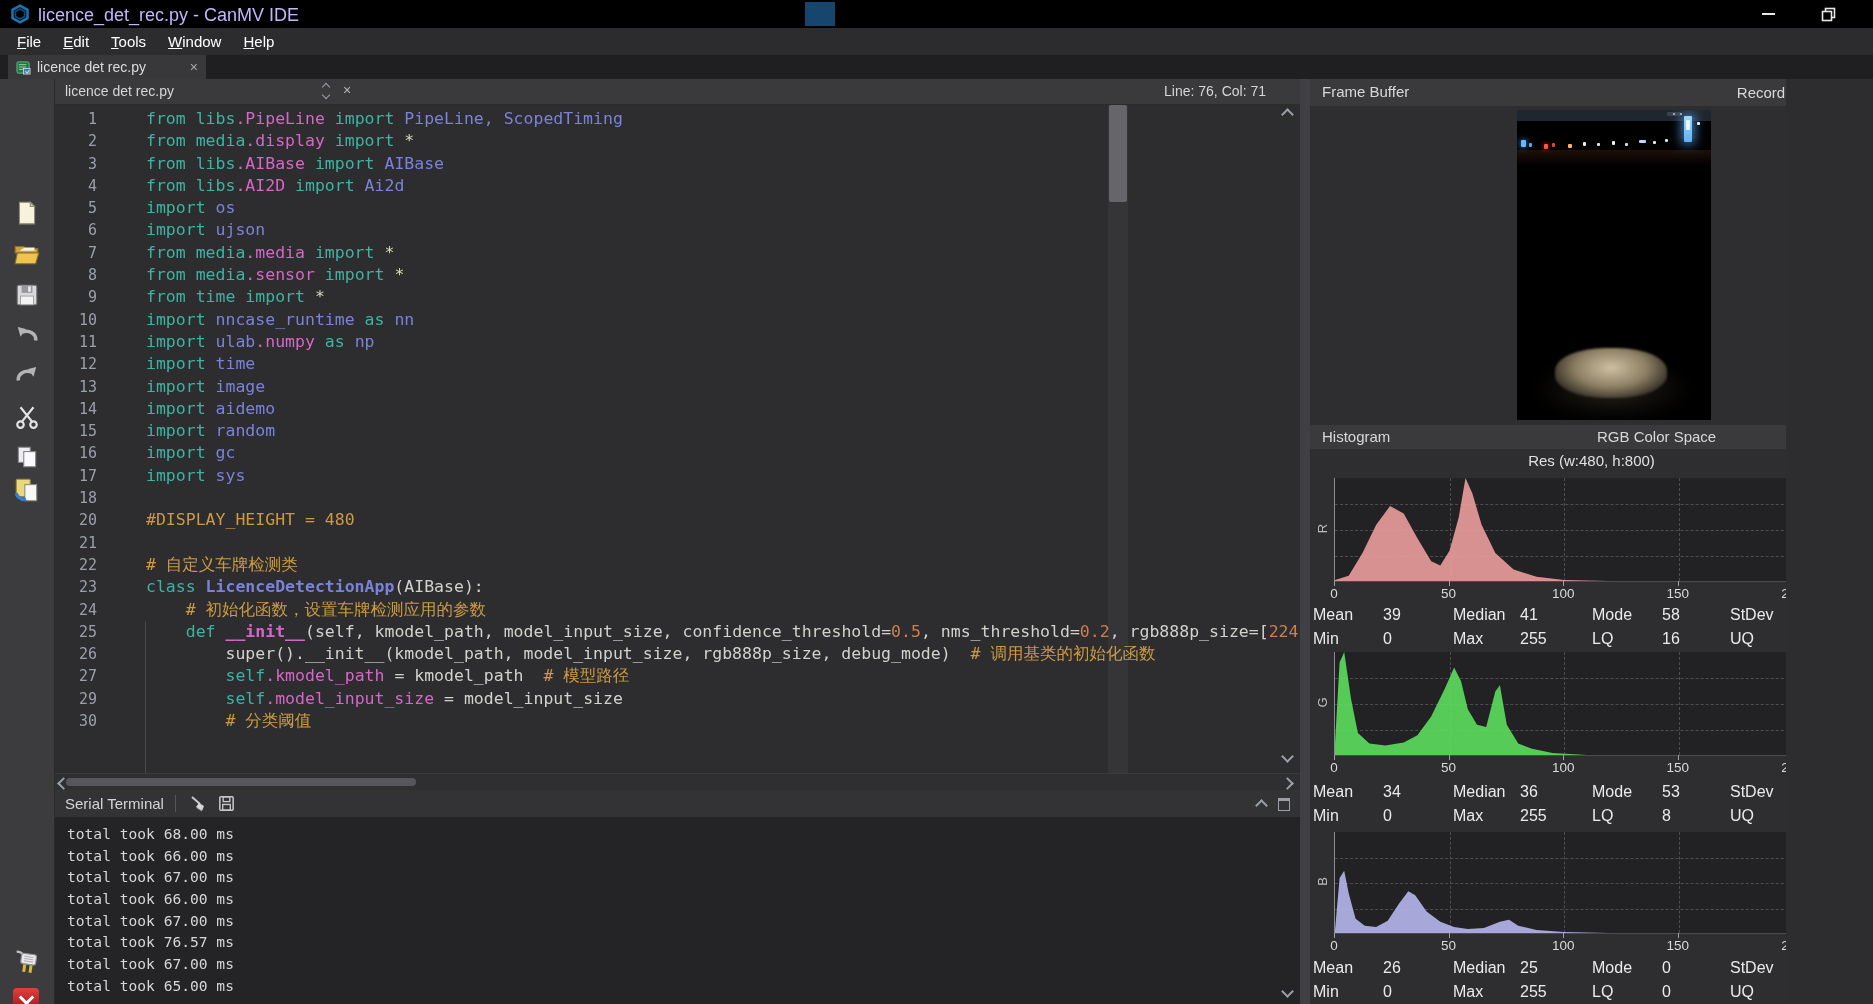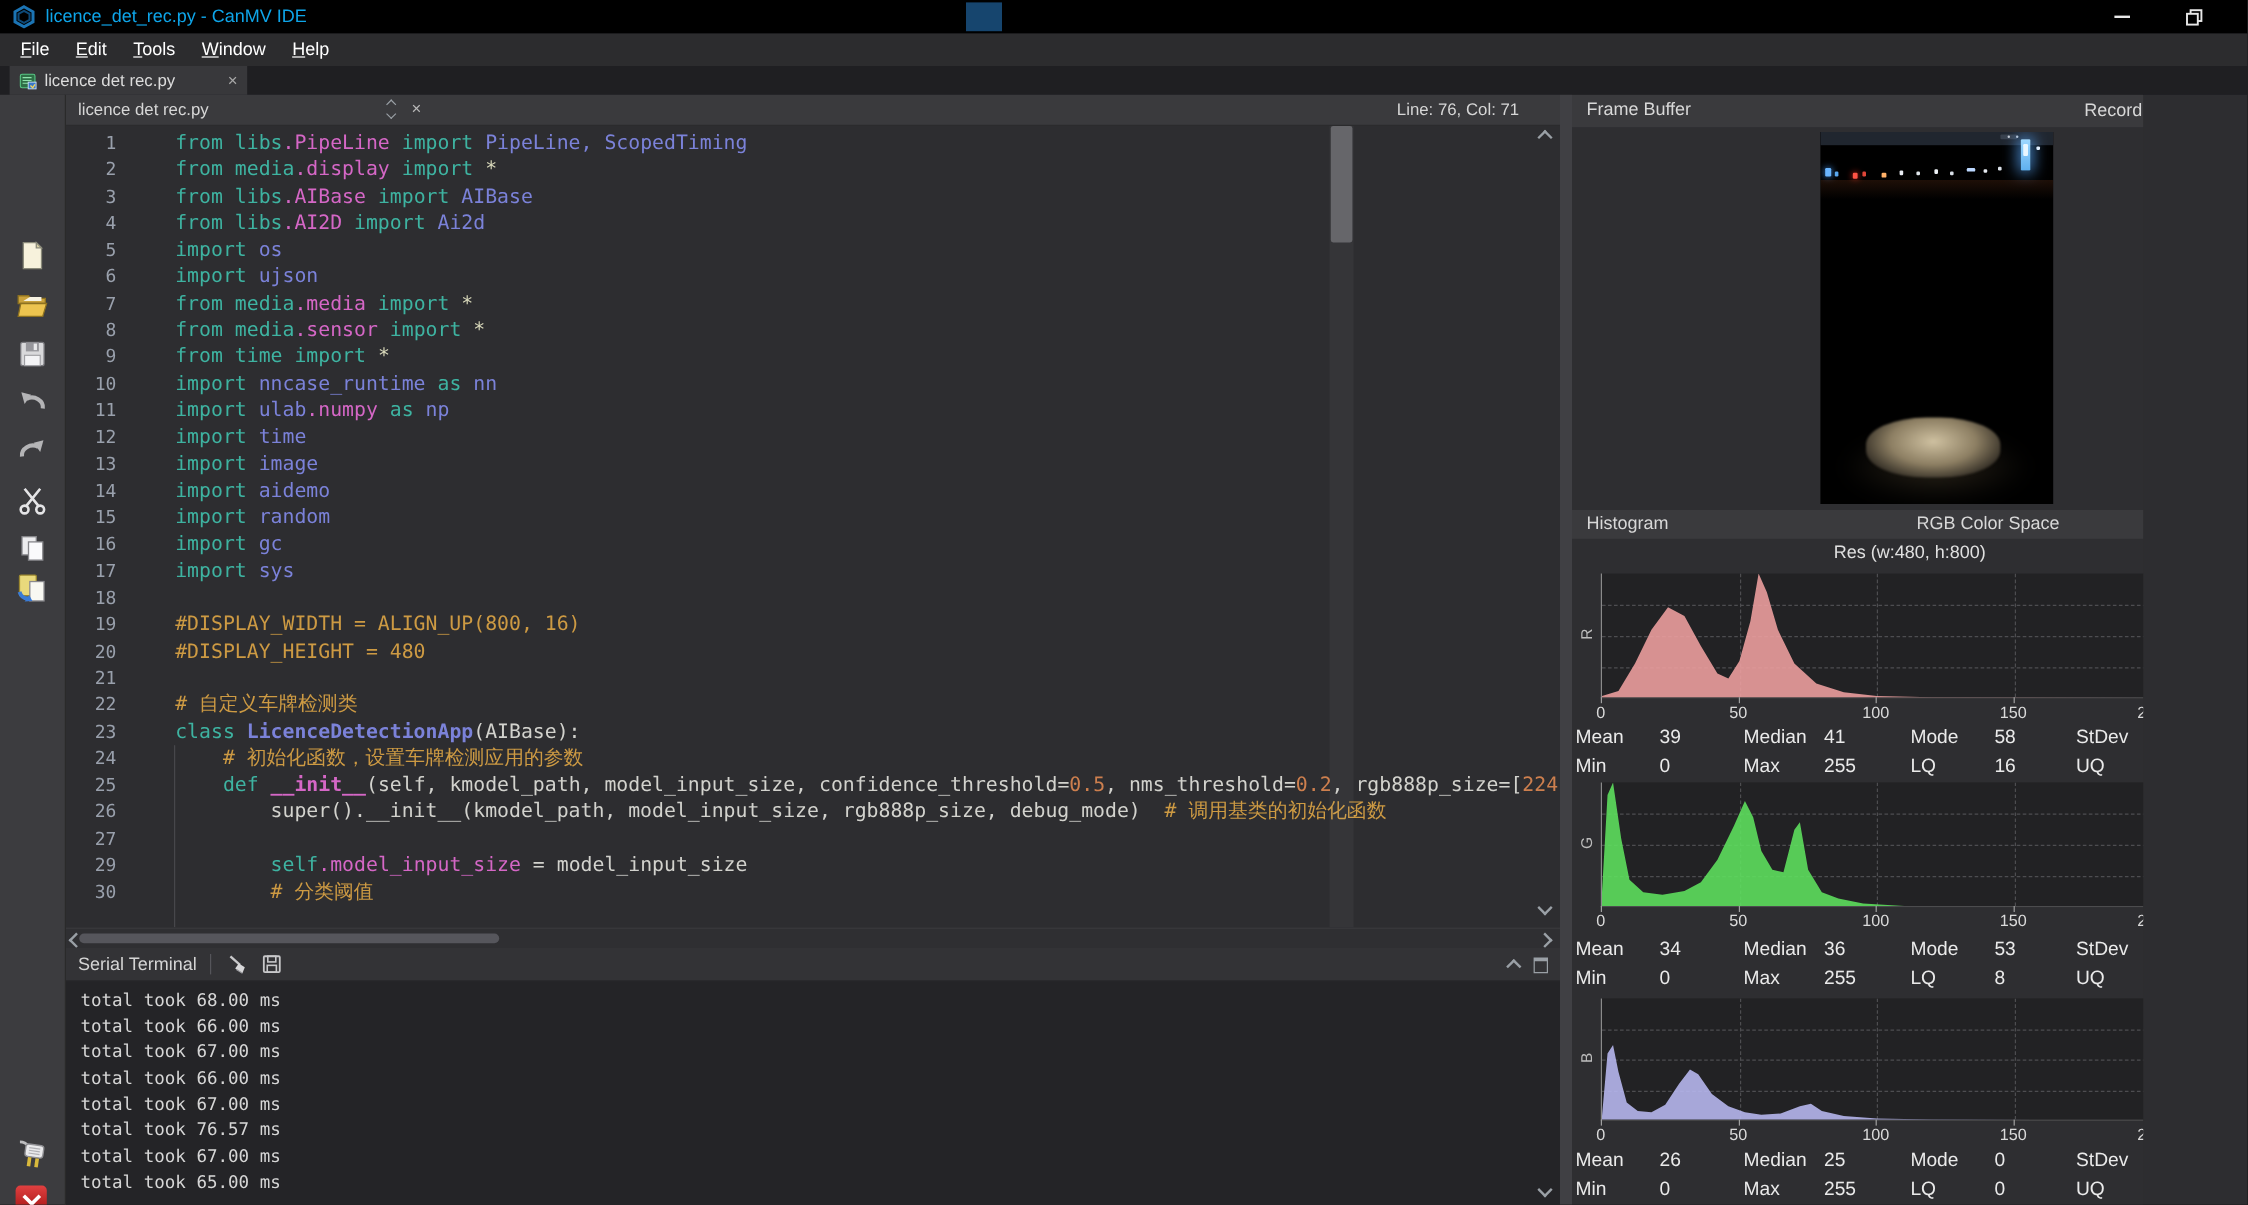--- a/index.html
+++ b/index.html
@@ -1,20 +1,20 @@
 <!DOCTYPE html>
 <html><head>
 <meta charset="utf-8">
 <style>
   html,body{margin:0;padding:0;background:#1a1a1a;}
   #app{position:relative;width:1873px;height:1004px;background:#2d2d30;overflow:hidden;
        font-family:"Liberation Sans",sans-serif;color:#ddd;-webkit-font-smoothing:antialiased;}
   
   #titlebar{position:absolute;left:0;top:0;width:1873px;height:28px;background:#000;}
-  #titlebar .title{position:absolute;left:38px;top:5px;font-size:15px;color:#0ea5e9;}
+  #titlebar .title{position:absolute;left:38px;top:5px;font-size:18px;color:#c4b5fd;}
   #tb-logo{position:absolute;left:10px;top:4px;}
   #tb-indicator{position:absolute;left:805px;top:2px;width:30px;height:24px;background:#16456e;}
   .winbtn{position:absolute;top:0;width:46px;height:28px;display:flex;align-items:center;justify-content:center;}
   
   #menubar{position:absolute;left:0;top:28px;width:1873px;height:27px;background:#2c2c2e;display:flex;align-items:center;padding-left:6px;box-sizing:border-box;}
   .menu-item{padding:0 11px;font-size:15px;color:#ffffff;}
   .menu-item u{text-decoration:underline;}
   
   #tabbar{position:absolute;left:0;top:55px;width:1873px;height:24px;background:#1f1f22;}
   #doc-tab{position:absolute;left:8px;top:0;height:24px;width:198px;background:#38383b;display:flex;align-items:center;padding:0 8px;box-sizing:border-box;}
@@ -228,29 +228,28 @@
         <div class="code-line"><span class="ln">9</span><span class="ct"><span class="s-kw">from </span><span class="s-kw">time</span><span class="s-kw"> import </span><span class="s-star">*</span></span></div>
         <div class="code-line"><span class="ln">10</span><span class="ct"><span class="s-kw">import </span><span class="s-name">nncase_runtime</span><span class="s-kw"> as </span><span class="s-name">nn</span></span></div>
         <div class="code-line"><span class="ln">11</span><span class="ct"><span class="s-kw">import </span><span class="s-name">ulab</span><span class="s-attr">.numpy</span><span class="s-kw"> as </span><span class="s-name">np</span></span></div>
         <div class="code-line"><span class="ln">12</span><span class="ct"><span class="s-kw">import </span><span class="s-name">time</span></span></div>
         <div class="code-line"><span class="ln">13</span><span class="ct"><span class="s-kw">import </span><span class="s-name">image</span></span></div>
         <div class="code-line"><span class="ln">14</span><span class="ct"><span class="s-kw">import </span><span class="s-name">aidemo</span></span></div>
         <div class="code-line"><span class="ln">15</span><span class="ct"><span class="s-kw">import </span><span class="s-name">random</span></span></div>
         <div class="code-line"><span class="ln">16</span><span class="ct"><span class="s-kw">import </span><span class="s-name">gc</span></span></div>
         <div class="code-line"><span class="ln">17</span><span class="ct"><span class="s-kw">import </span><span class="s-name">sys</span></span></div>
         <div class="code-line"><span class="ln">18</span><span class="ct"></span></div>
-        <div class="code-line"><span class="ln">19</span><span class="ct"><span class="s-com">#DISPLAY_WIDTH = ALIGN_UP(800, 16)</span></span></div>
         <div class="code-line"><span class="ln">20</span><span class="ct"><span class="s-com">#DISPLAY_HEIGHT = 480</span></span></div>
         <div class="code-line"><span class="ln">21</span><span class="ct"></span></div>
         <div class="code-line"><span class="ln">22</span><span class="ct"><span class="s-com"># 自定义车牌检测类</span></span></div>
         <div class="code-line"><span class="ln">23</span><span class="ct"><span class="s-kw">class </span><span class="s-cls">LicenceDetectionApp</span><span class="s-pl">(AIBase):</span></span></div>
         <div class="code-line"><span class="ln">24</span><span class="ct"><span class="s-pl">    </span><span class="s-com"># 初始化函数，设置车牌检测应用的参数</span></span></div>
         <div class="code-line"><span class="ln">25</span><span class="ct"><span class="s-pl">    </span><span class="s-kw">def </span><span class="s-fn">__init__</span><span class="s-pl">(self, kmodel_path, model_input_size, confidence_threshold=</span><span class="s-num">0.5</span><span class="s-pl">, nms_threshold=</span><span class="s-num">0.2</span><span class="s-pl">, rgb888p_size=[</span><span class="s-num">224</span><span class="s-pl">,</span><span class="s-num">22</span></span></div>
         <div class="code-line"><span class="ln">26</span><span class="ct"><span class="s-pl">        super().__init__(kmodel_path, model_input_size, rgb888p_size, debug_mode)  </span><span class="s-com"># 调用基类的初始化函数</span></span></div>
-        <div class="code-line"><span class="ln">27</span></div>
+        <div class="code-line"><span class="ln">27</span><span class="ct"><span class="s-pl">        </span><span class="s-kw">self</span><span class="s-attr">.kmodel_path</span><span class="s-pl"> = kmodel_path  </span><span class="s-com"># 模型路径</span></span></div>
         <div class="code-line"><span class="ln">29</span><span class="ct"><span class="s-pl">        </span><span class="s-kw">self</span><span class="s-attr">.model_input_size</span><span class="s-pl"> = model_input_size</span></span></div>
         <div class="code-line"><span class="ln">30</span><span class="ct"><span class="s-pl">        </span><span class="s-com"># 分类阈值</span></span></div>
       </div>
     <div id="indent-guide"></div>
     <div id="ov-scroll">
       <div id="ov-thumb"></div>
     </div>
     <span class="chev up" style="position:absolute;right:8px;top:5px;"></span>
     <span class="chev down" style="position:absolute;right:8px;bottom:12px;"></span>
   </div>

